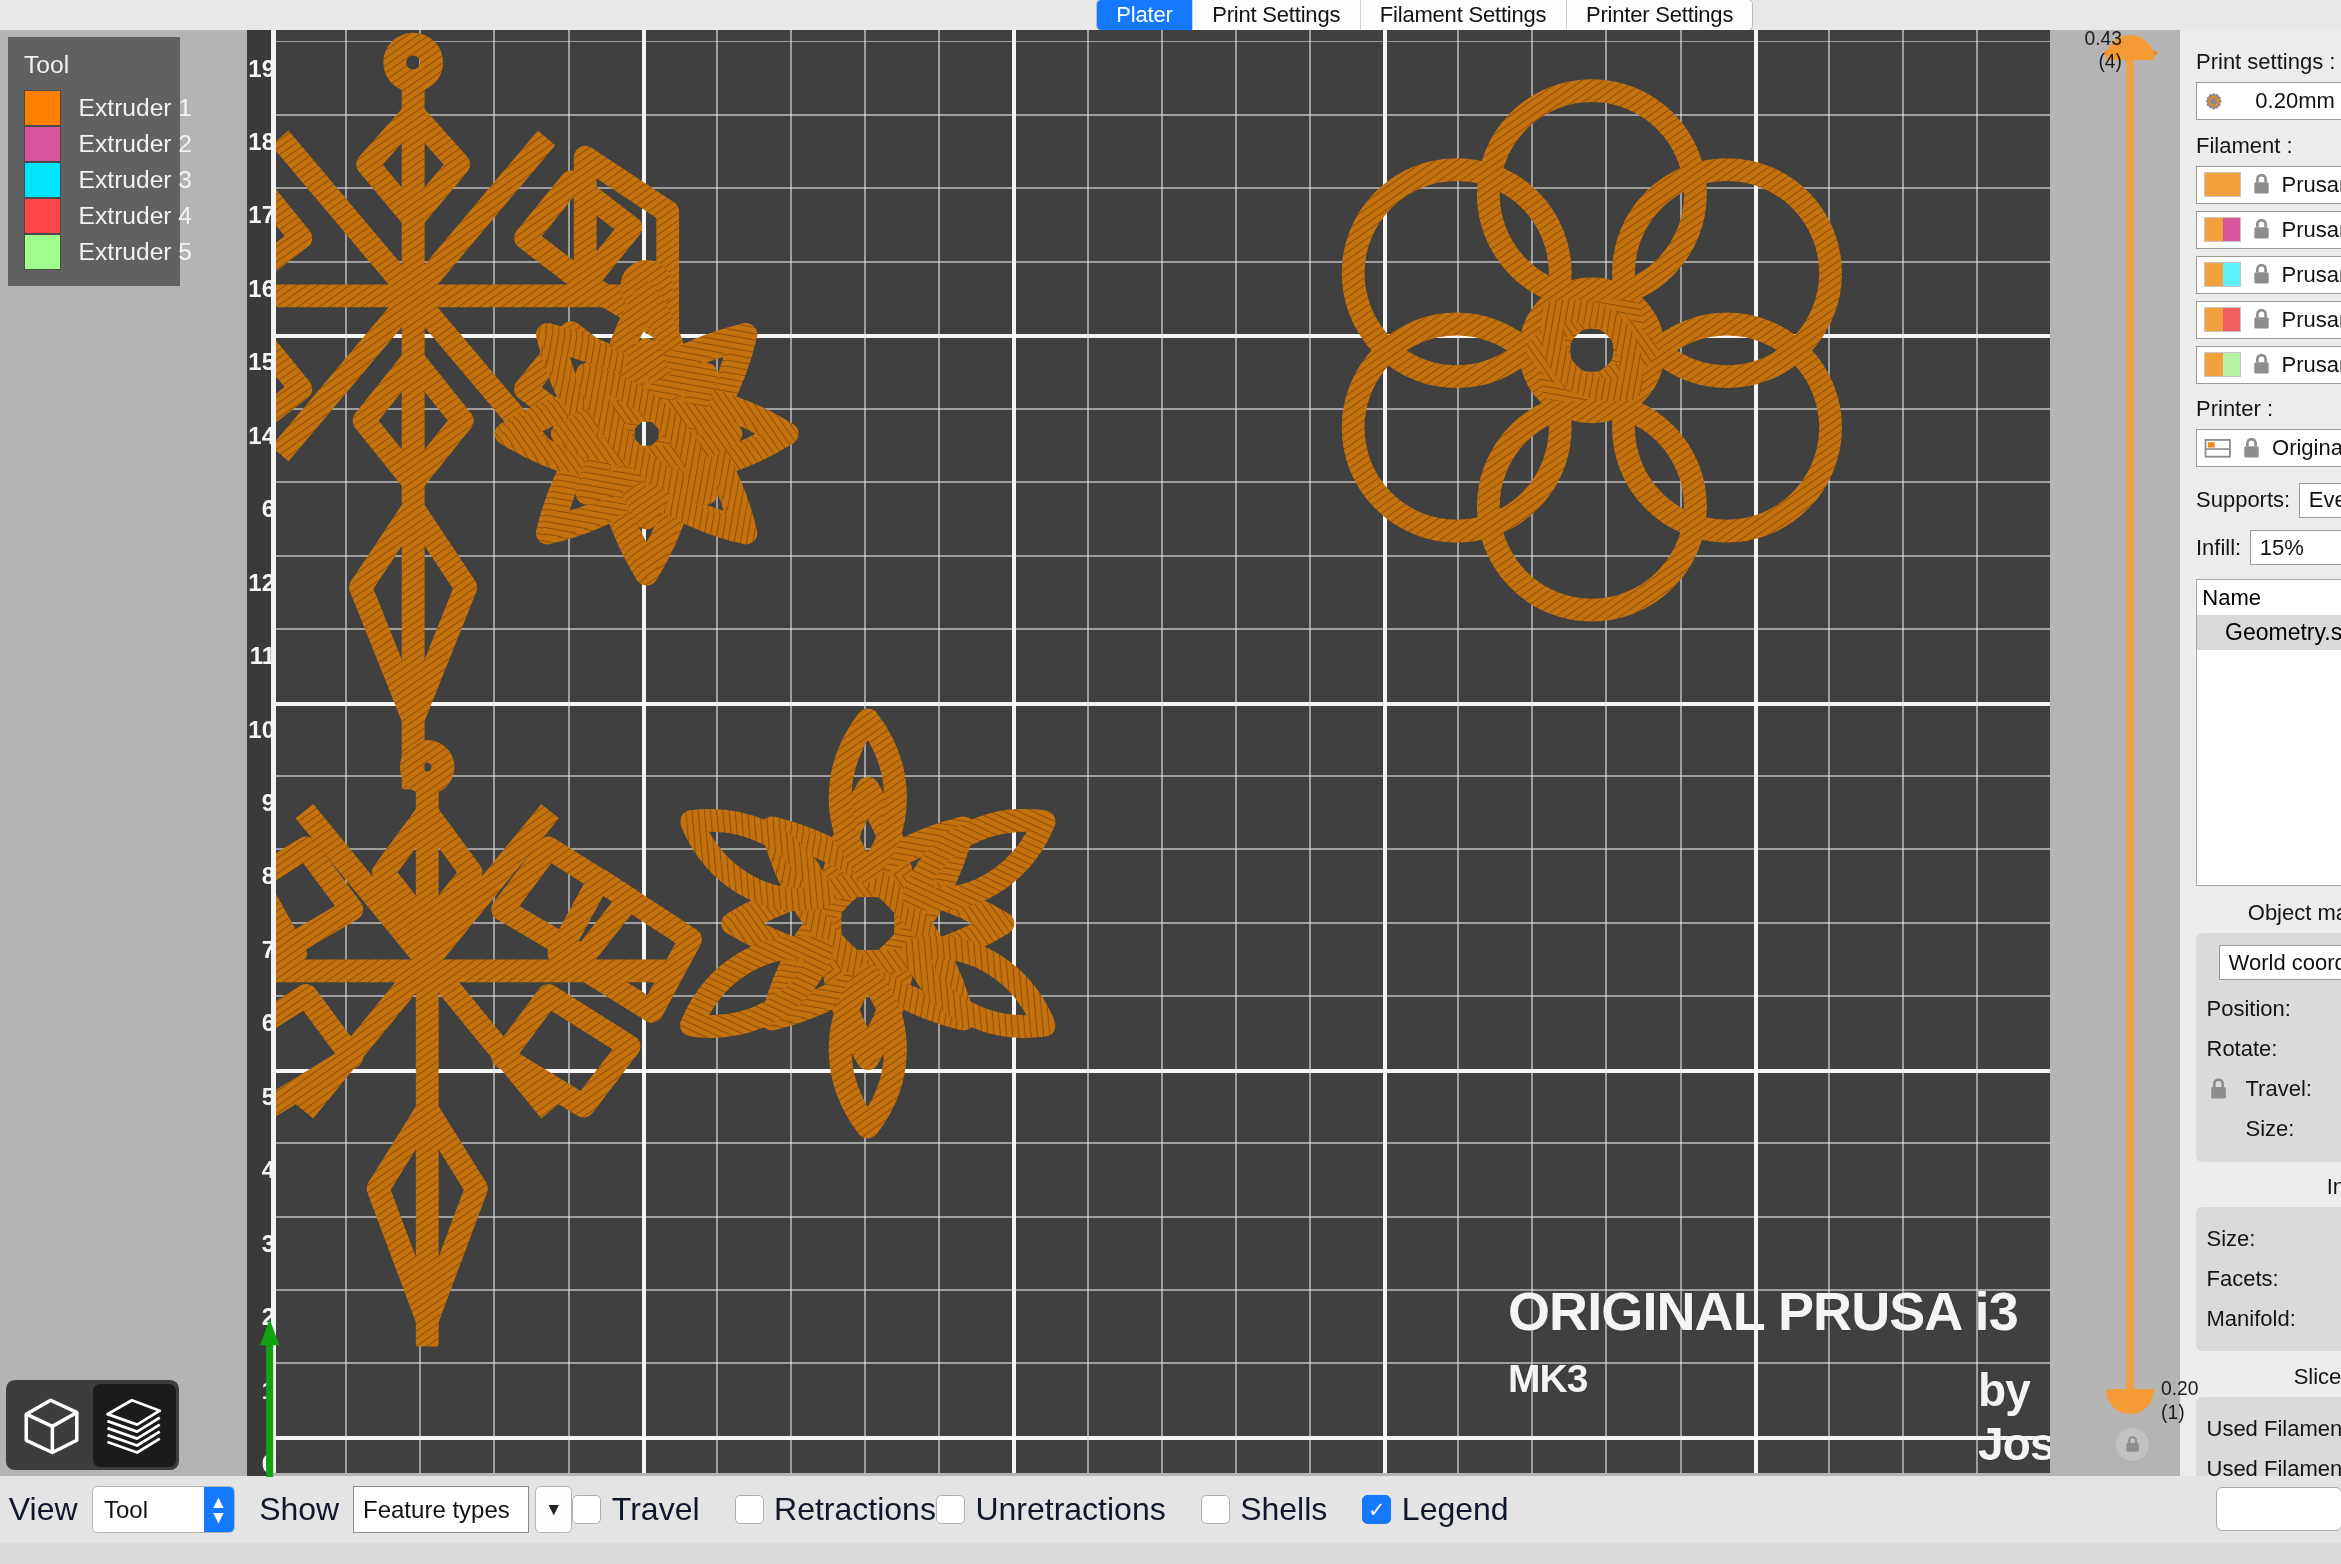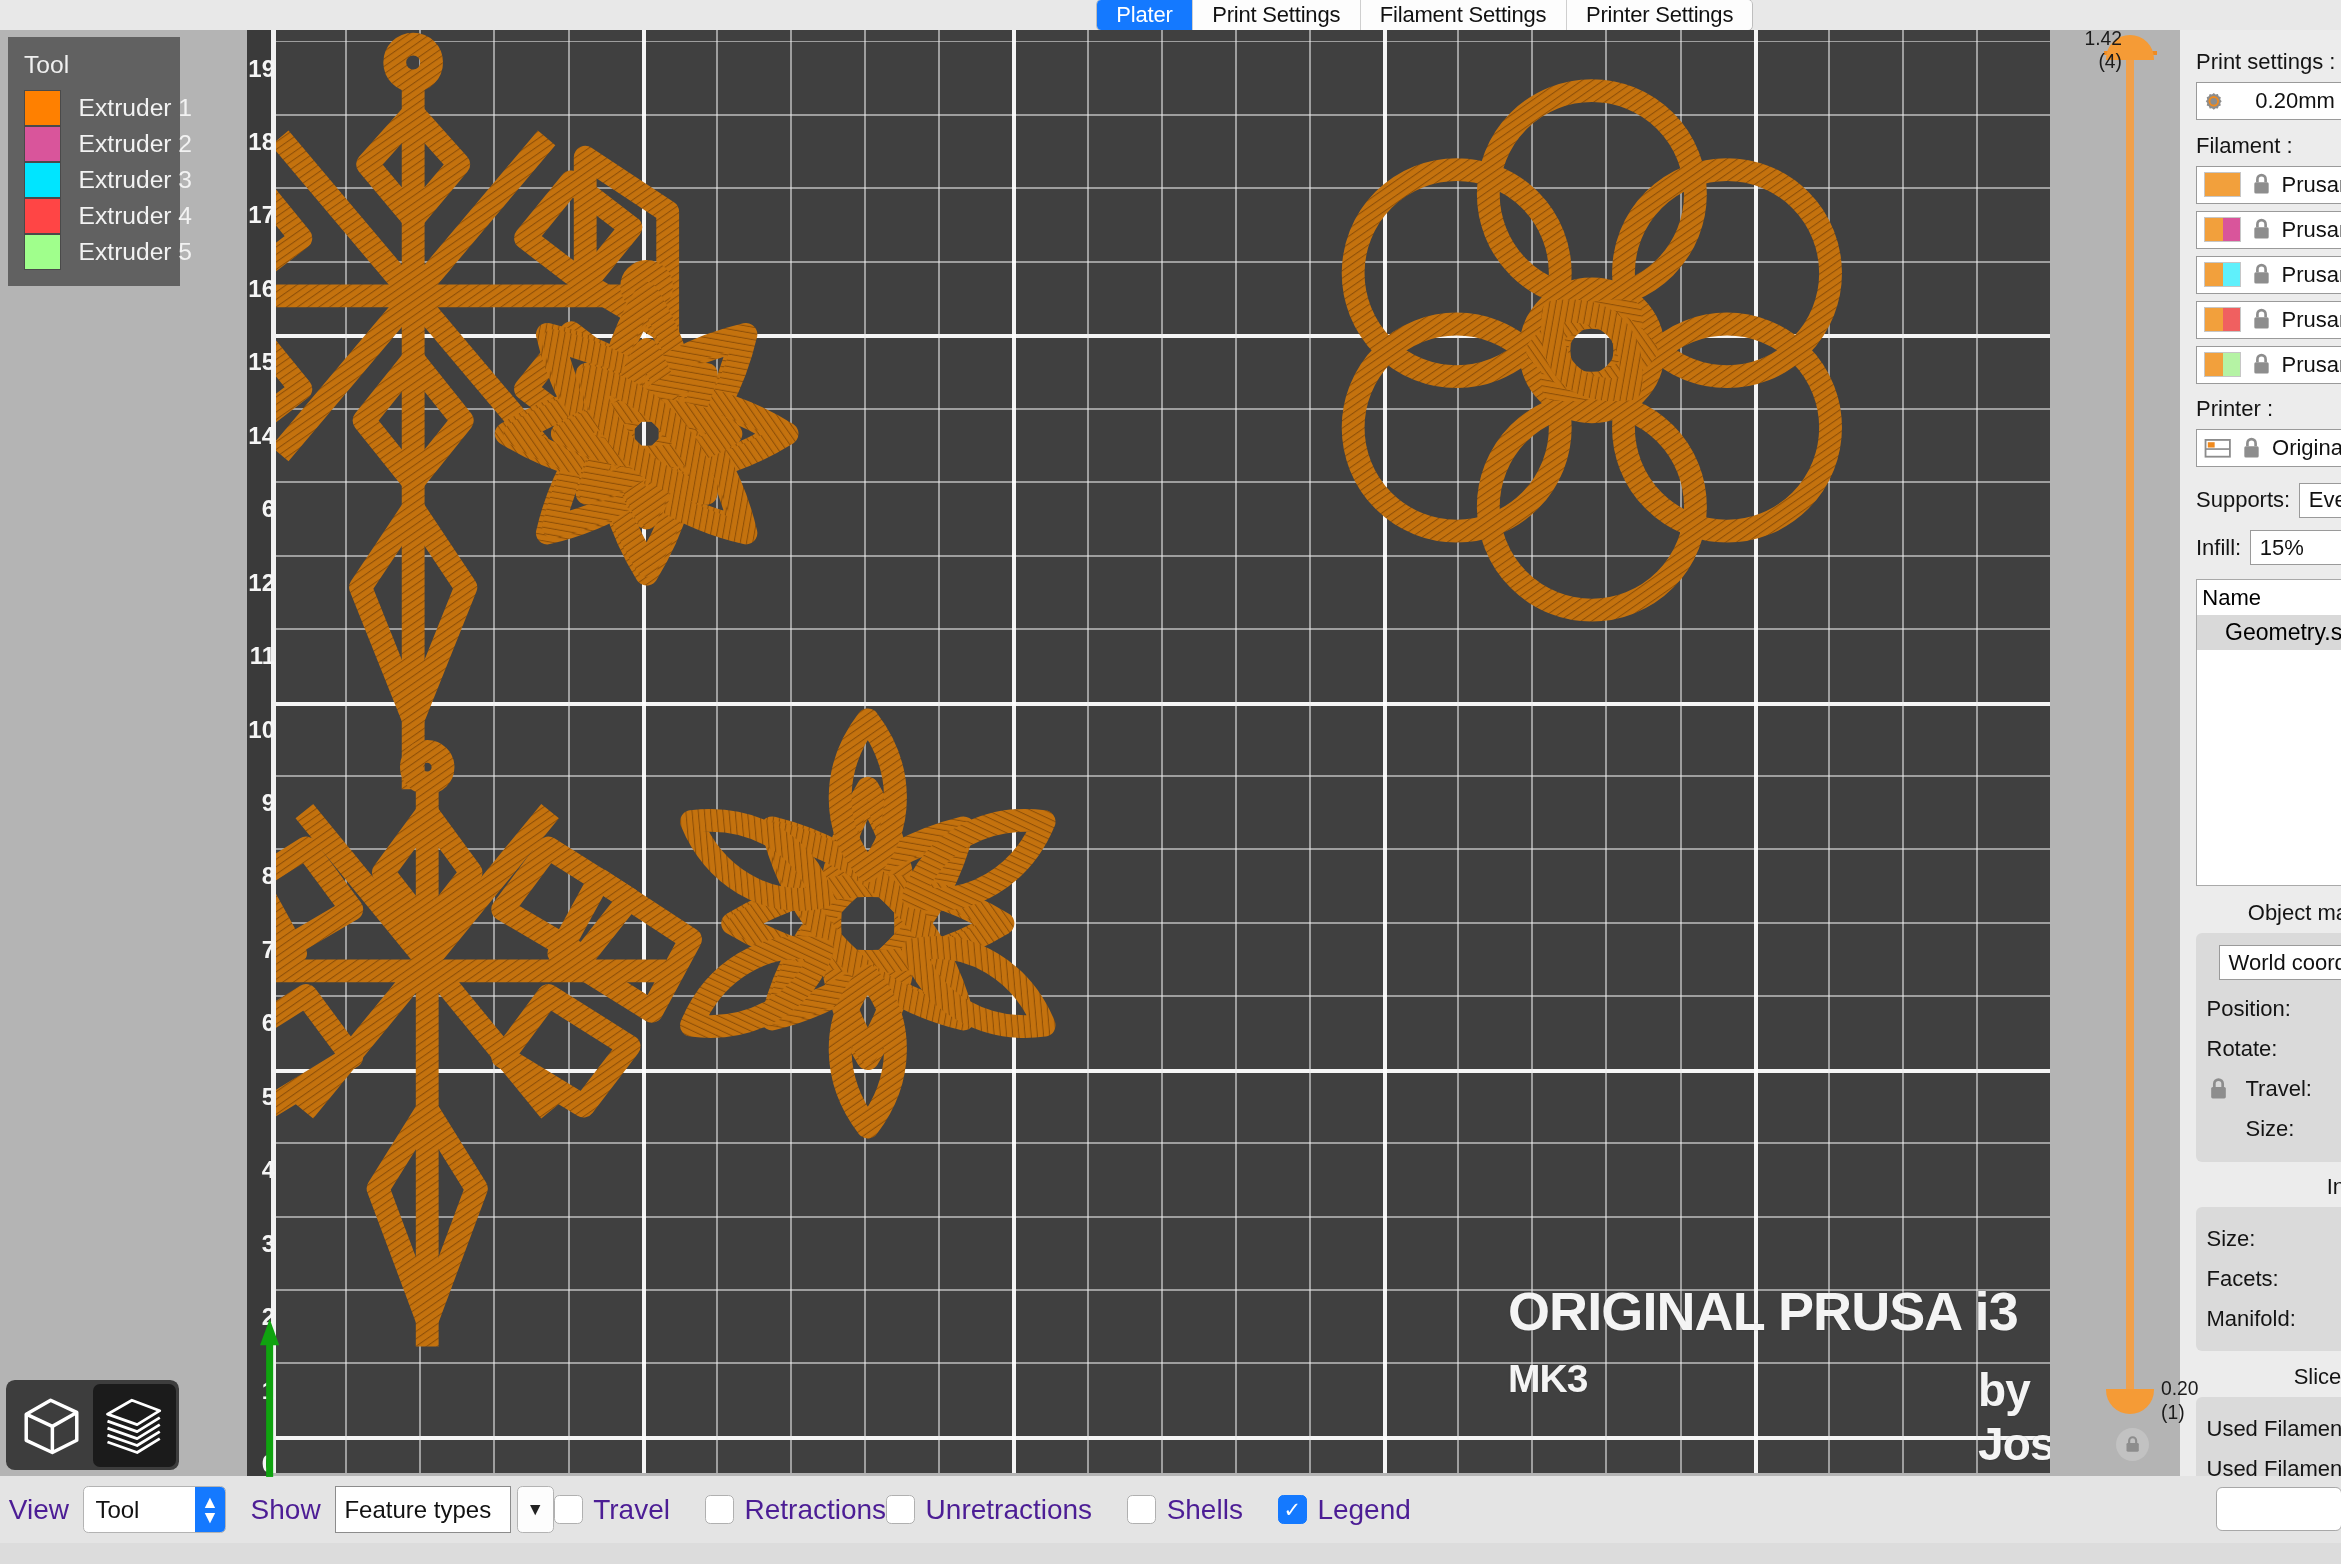--- a/index.html
+++ b/index.html
@@ -151,21 +151,21 @@
   .obj-body { height: 235px; background: #fff; }
   .panel-box { background: #dadada; border-radius: 6.1px; padding: 12.3px 10.5px; }
   .panel-line { display: flex; align-items: center; height: 40px; font-size: 22px; color: #141414; white-space: nowrap; }
 
   
   .bottombar {
     position: absolute; left: 0; top: 1476px; width: 2342px; height: 88px;
     background: #e4e4e4;
   }
   .bb-row { position: absolute; left: 0; top: 0; height: 67px; display: flex; align-items: center; }
-  .bb-text { font-size: 28px; color: #4c1d95; }
+  .bb-text { font-size: 32px; color: #0f172a; }
   .combo-stepper {
     display: flex; align-items: stretch; height: 47px; width: 143px;
     border: 0.9px solid #b3b3b3; border-radius: 5.3px; overflow: hidden; background: #fff;
   }
   .combo-stepper .val { flex: 1; display: flex; align-items: center; padding-left: 11.4px; font-size: 24px; color: #111; }
   .combo-stepper .arrows {
     width: 30px; background: #1479ff; display: flex; flex-direction: column;
     align-items: center; justify-content: center; color: #fff; line-height: 0.85; font-size: 17.6px;
   }
   .combo-drop {
@@ -441,21 +441,21 @@
         </svg>
       </div>
     </div>
   </div>
 
   <div class="layerslider">
     <div class="ls-track"></div>
     <div class="ls-bar" style="top:21px"></div>
     <div class="ls-knob-top"></div>
     <div class="ls-lbl" style="left:-40px; top:-3.5px; width:75px">
-      <div>1.42</div>
+      <div>0.43</div>
       <div>(4)</div>
     </div>
     <div class="ls-knob-bot"></div>
     <div class="ls-lbl" style="left:74px; top:1347px; width:75px; text-align:left">
       <div>0.20</div>
       <div>(1)</div>
     </div>
     <div class="ls-lock">
       <svg width="19.3" height="19.3" viewBox="0 0 22 22">
         <rect x="4" y="9" width="14" height="10" rx="1.5" fill="#8d8d8d"></rect>

